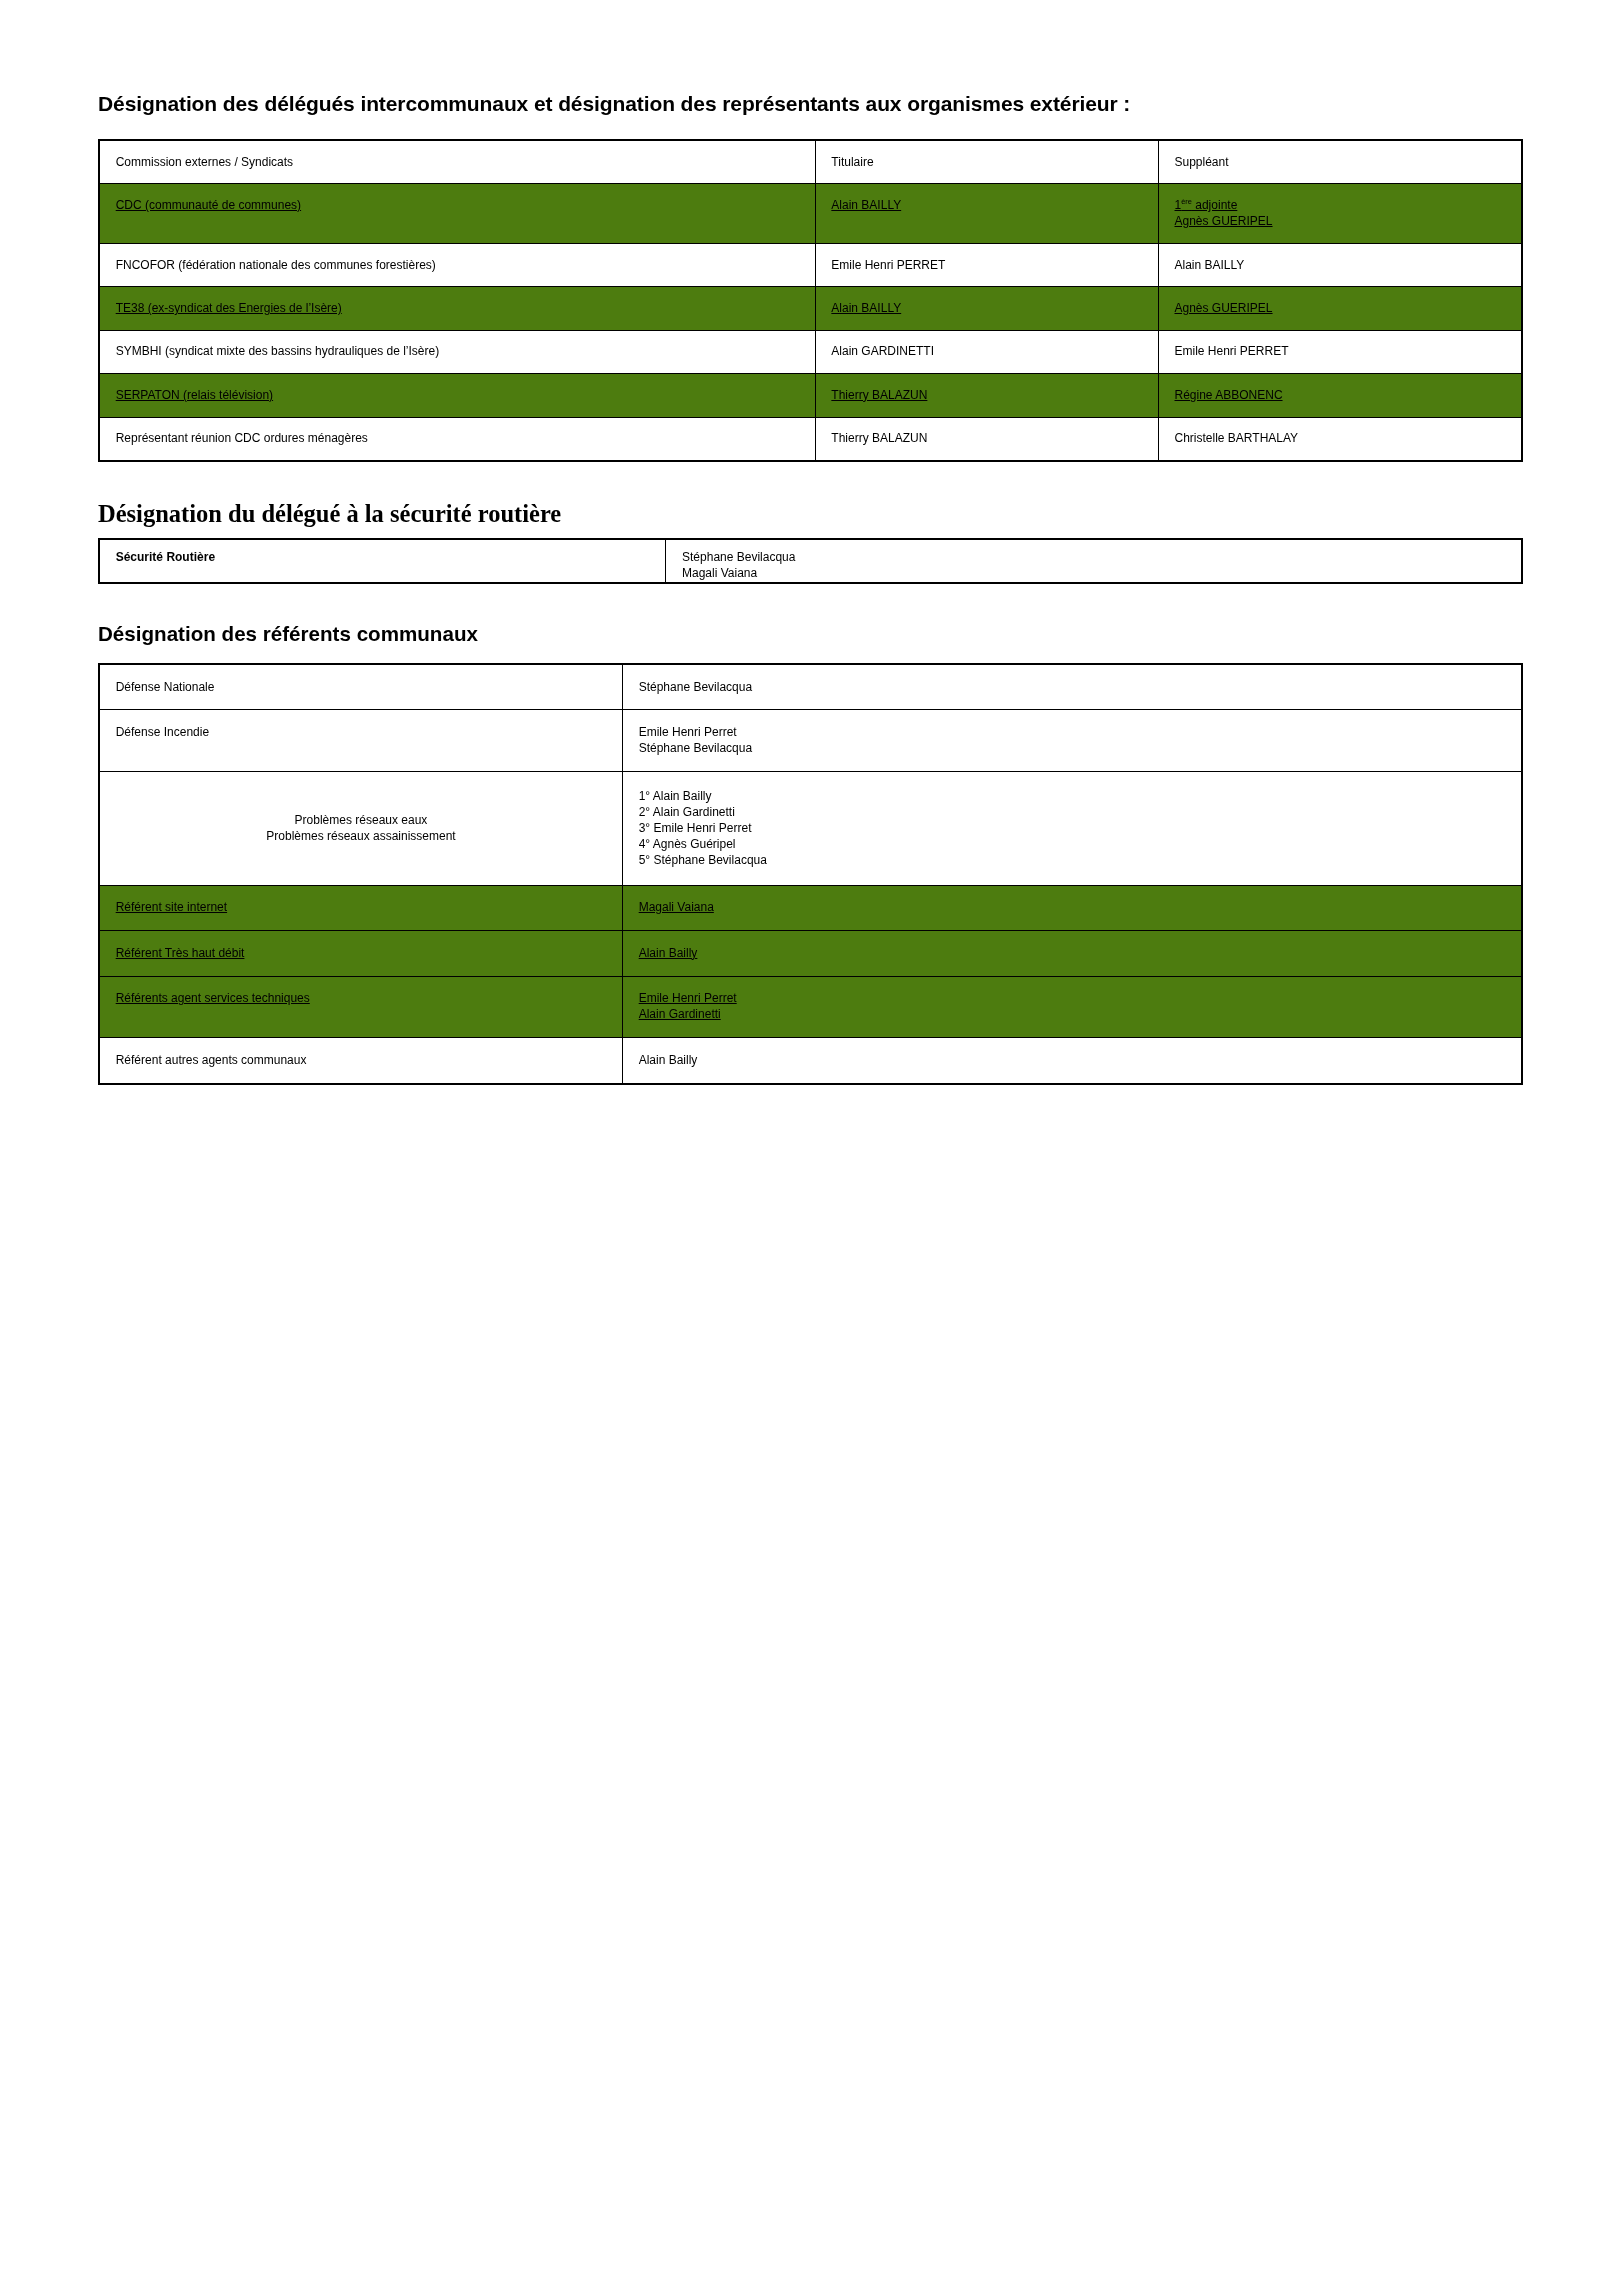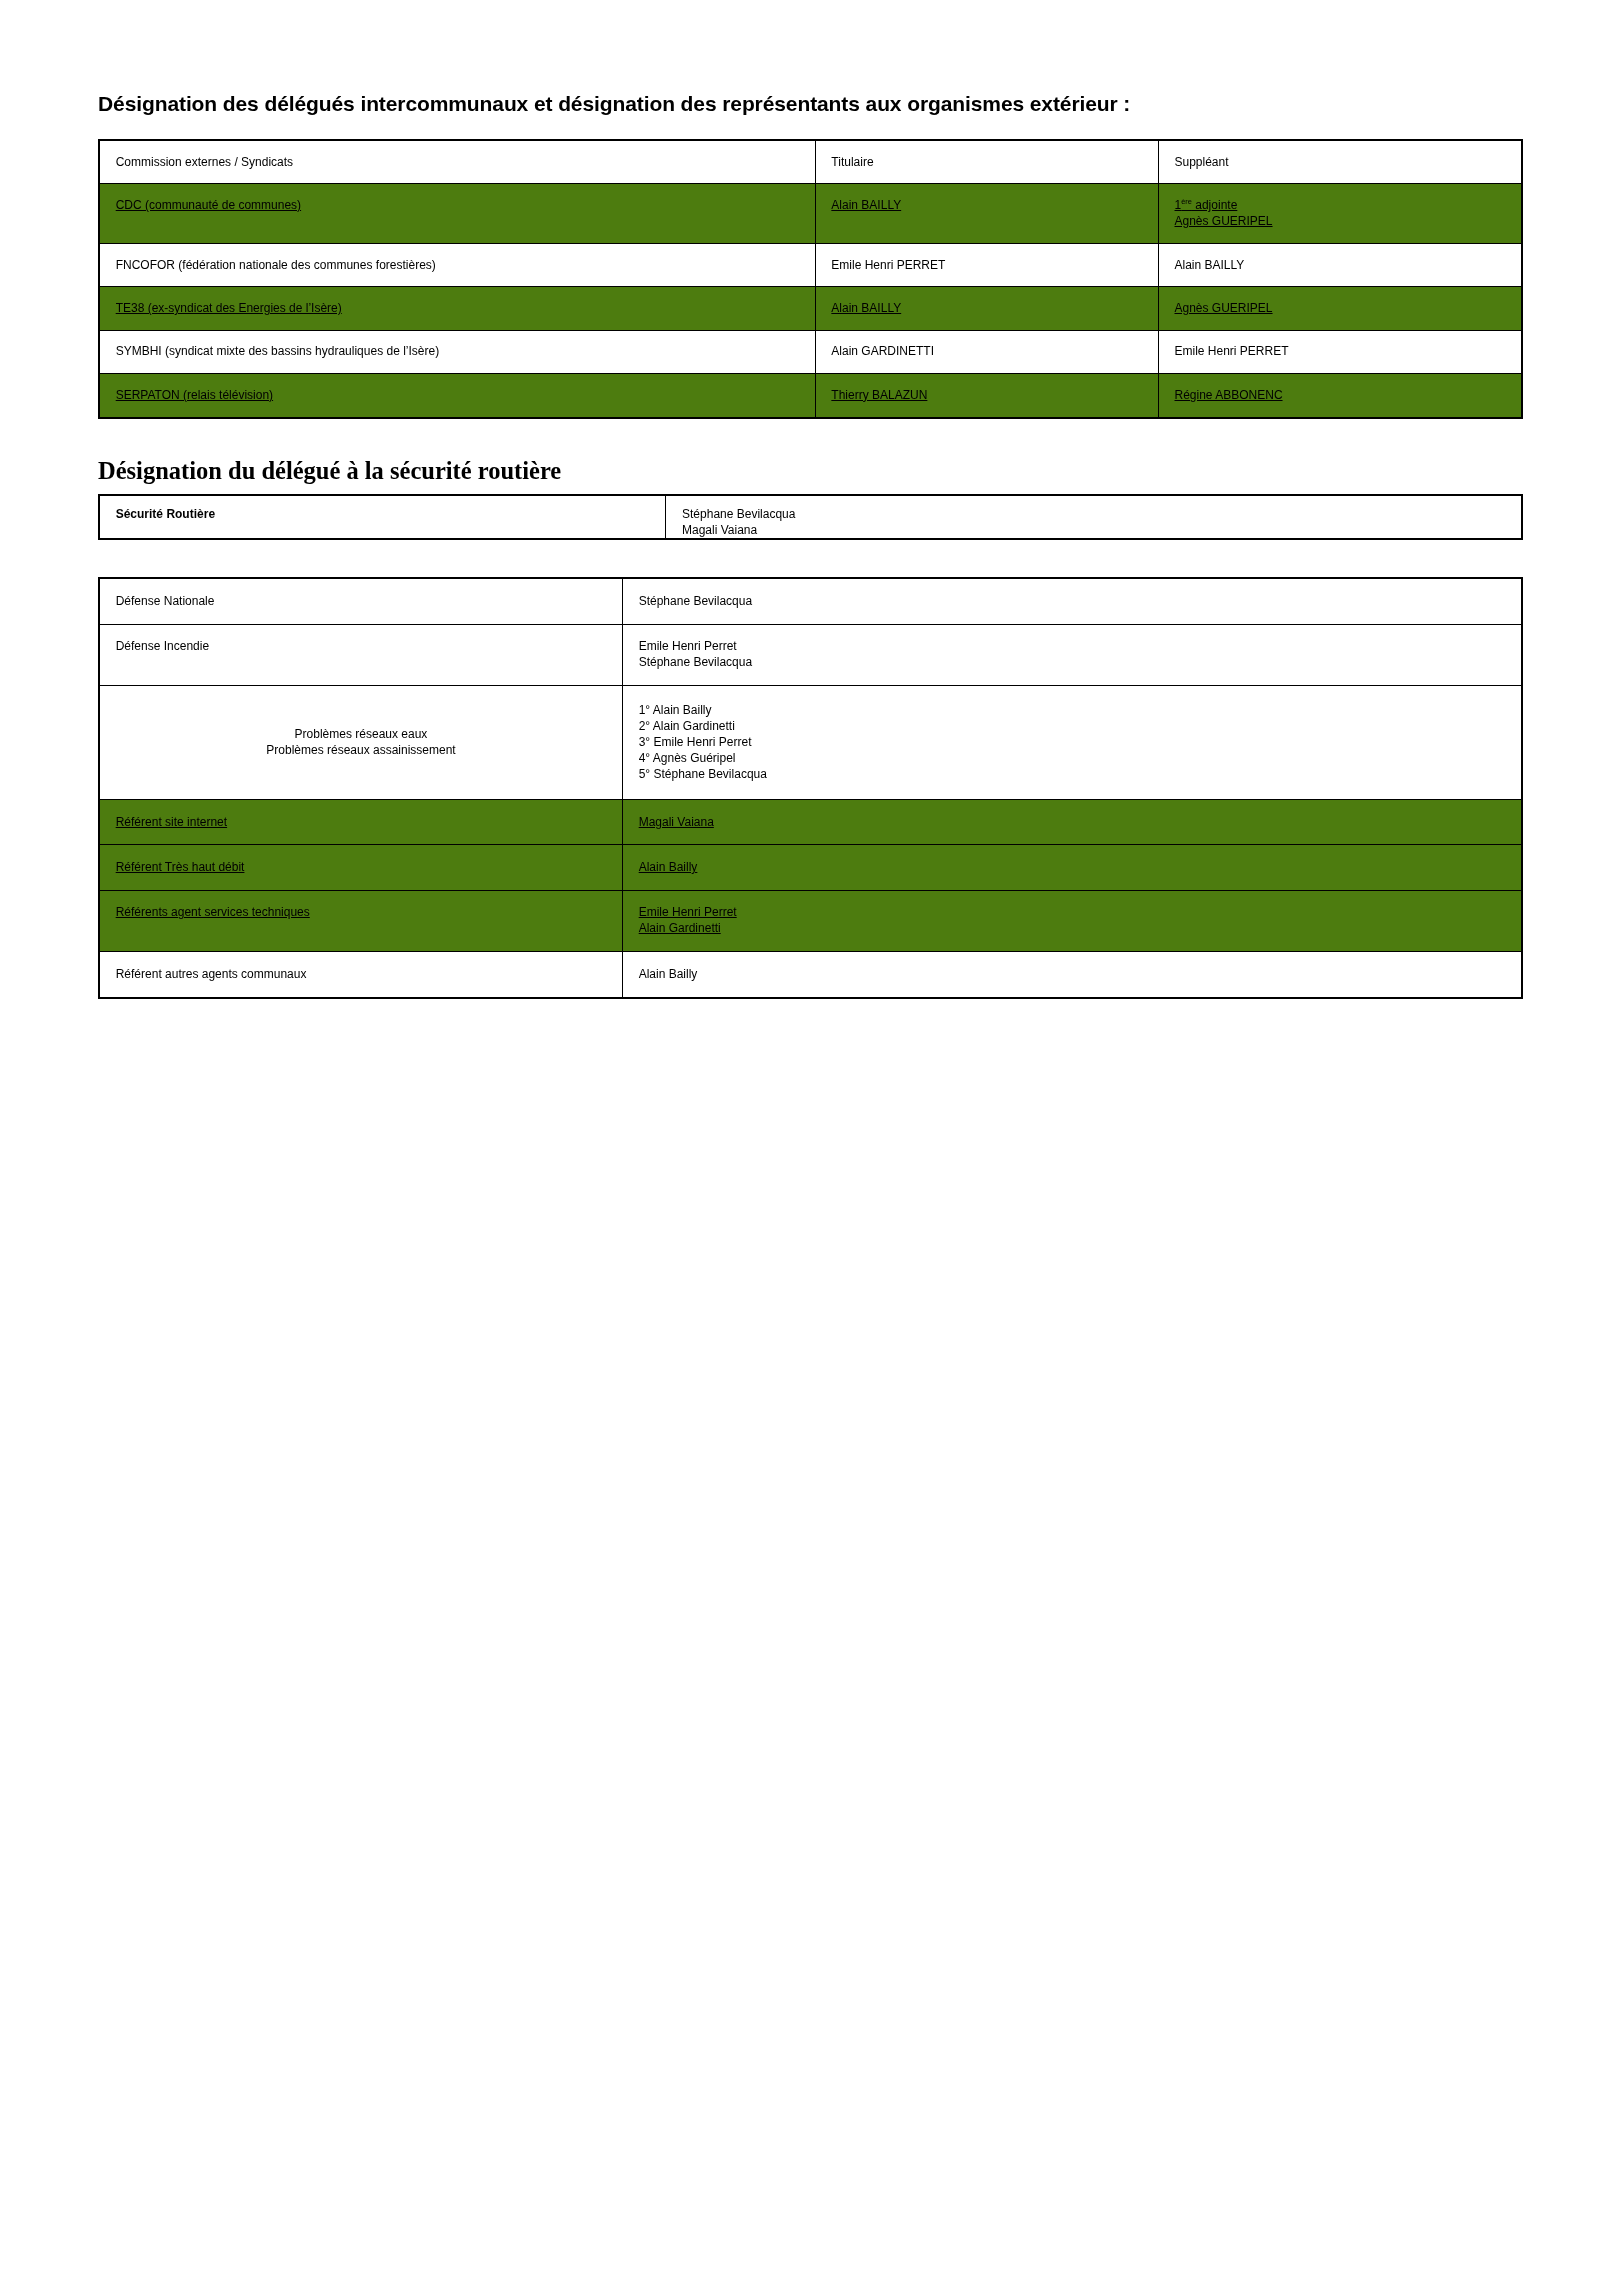--- a/index.html
+++ b/index.html
@@ -134,20 +134,25 @@
         <td>Alain GARDINETTI</td>
         <td>Emile Henri PERRET</td>
       </tr>
 
       <tr>
         <td class="shaded">SERPATON (relais télévision)</td>
         <td class="shaded">Thierry BALAZUN</td>
         <td class="shaded">Régine ABBONENC</td>
       </tr>
 
+      <tr>
+        <td>Représentant réunion CDC ordures ménagères</td>
+        <td>Thierry BALAZUN</td>
+        <td>Christelle BARTHALAY</td>
+      </tr>
     </tbody>
   </table>
 
   <div class="spacer-a"></div>
 
   <h2 class="heading-serif">Désignation du délégué à la sécurité routière</h2>
 
   <table class="framed t2">
     <colgroup>
         <col class="c1">
@@ -157,20 +162,21 @@
       <tr>
         <td class="bold">Sécurité Routière</td>
         <td class="nowrap-lines">Stéphane Bevilacqua
 Magali Vaiana</td>
       </tr>
     </tbody>
   </table>
 
   <div class="spacer-b"></div>
 
+  <h2 class="heading-section">Désignation des référents communaux</h2>
 
   <table class="framed t3">
     <colgroup>
         <col class="c1">
         <col class="c2">
       </colgroup>
     <tbody>
       <tr>
         <td>Défense Nationale</td>
         <td>Stéphane Bevilacqua</td>

